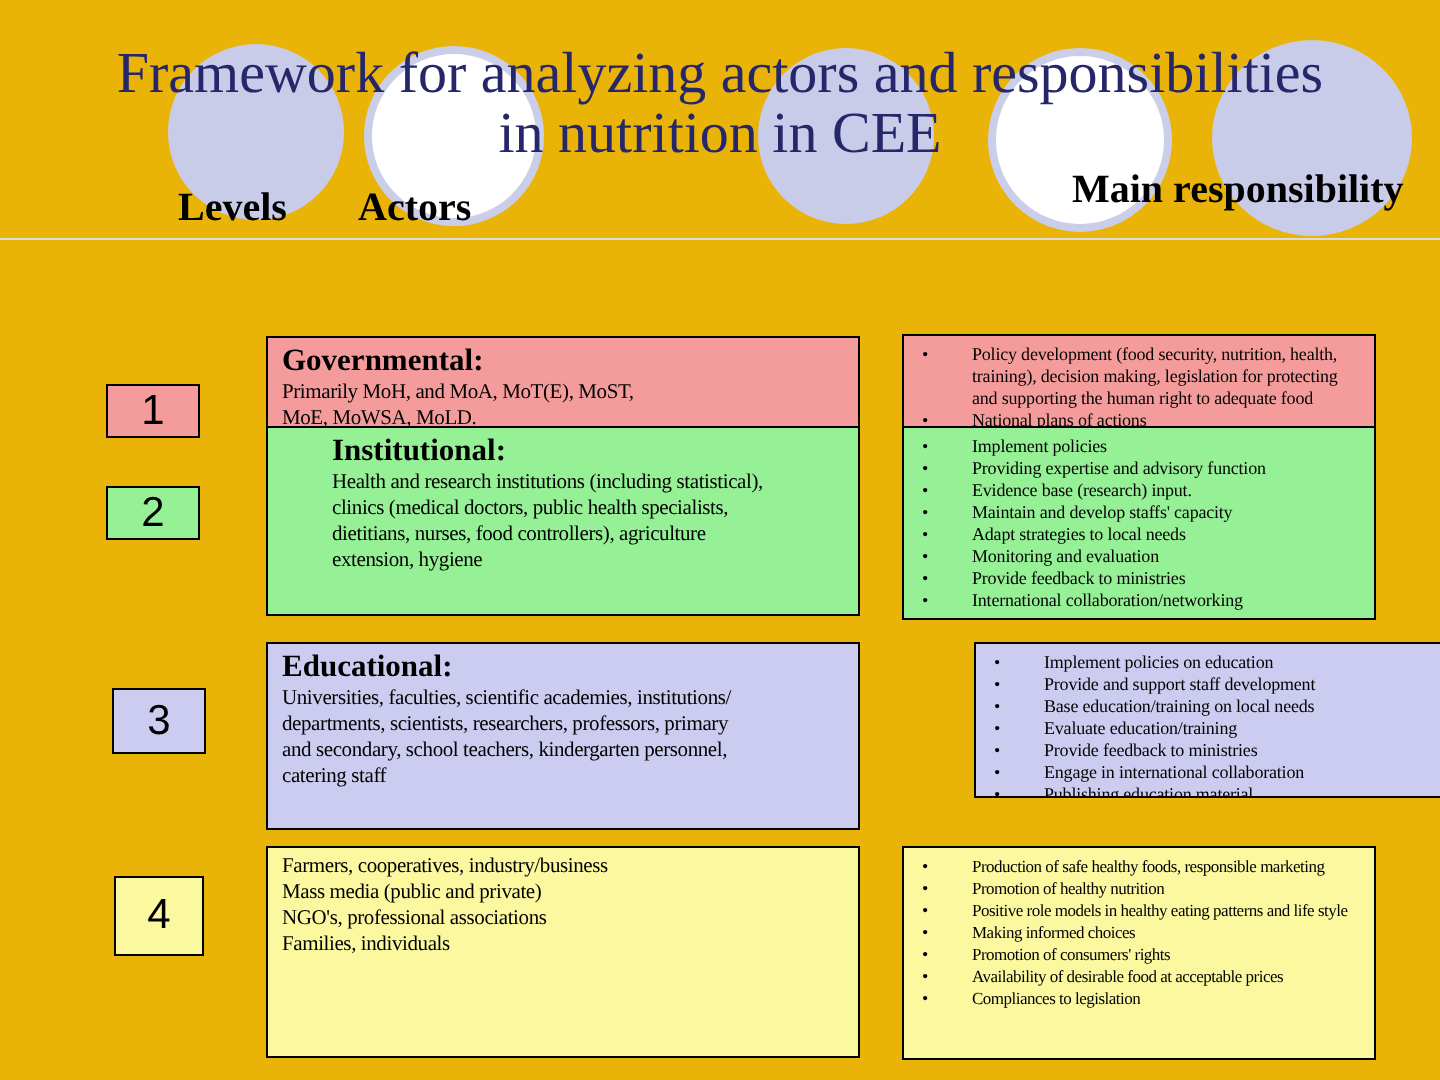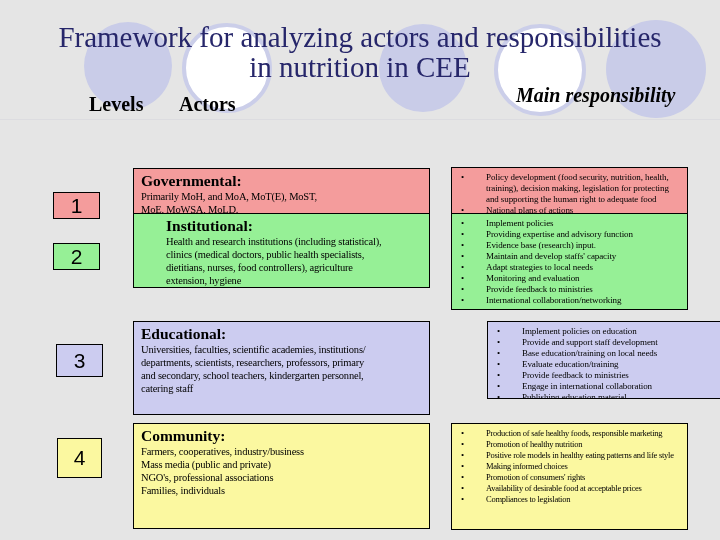--- a/index.html
+++ b/index.html
@@ -1,21 +1,21 @@
 <!DOCTYPE html>
 <html><head>
 <meta charset="utf-8">
 <style>
   html, body { margin: 0; padding: 0; background: #ffffff; }
   * { box-sizing: border-box; }
   .slide {
     position: relative;
     width: 720px;
     height: 540px;
-    background: #e5e5e5;
+    background: #eab308;
     overflow: hidden;
     font-family: "Liberation Serif", serif;
     color: #000000;
   }
   
   .circle { position: absolute; border-radius: 50%; z-index: 1; }
   .circle.filled { background: #c9cce8; }
   .circle.outline { background: #ffffff; border: 4px solid #cbcee9; }
   .c1 { left: 84px;  top: 22px; width: 88px; height: 88px; }
   .c2 { left: 182px; top: 23px; width: 90px; height: 90px; }
@@ -28,41 +28,41 @@
   .title {
     position: absolute; left: 0; top: 22px; width: 720px;
     z-index: 2; text-align: center;
     font-size: 29px; line-height: 30px; font-weight: normal;
     color: #26266a; white-space: pre-line; margin: 0;
   }
 
   .col-header { position: absolute; z-index: 2; font-weight: bold; font-size: 20px; line-height: 22px; margin-left: 40px; }
   .h-levels { left: 49px;  top: 93px; }
   .h-actors { left: 139px; top: 93px; }
-  .h-resp   { left: 476px; top: 84px; font-style: italic; }
+  .h-resp   { left: 496px; top: 84px; }
 
   
   .level-box {
     position: absolute; z-index: 2;
     border: 1px solid #000000;
     display: flex; align-items: center; justify-content: center;
     font-family: "Liberation Sans", sans-serif; font-size: 21px;
   }
   .l1 { left: 53px; top: 146px; width: 47px; height: 27px; }
   .l2 { left: 53px; top: 243px; width: 47px; height: 27px; }
   .l3 { left: 56px; top: 344px; width: 47px; height: 33px; }
   .l4 { left: 57px; top: 438px; width: 45px; height: 40px; }
 
   
   .actor-box {
     position: absolute; left: 133px; width: 297px; z-index: 2;
     border: 1px solid #000000; padding: 3px 4px 3px 7px; overflow: hidden;
   }
   .a1 { top: 122px; height: 83px; }
-  .a2 { top: 213px; height: 75px; padding-left: 32px; }
+  .a2 { top: 213px; height: 95px; padding-left: 32px; }
   .a3 { top: 321px; height: 94px; }
   .a4 { top: 423px; height: 106px; }
   .actor-heading { font-weight: bold; font-size: 15.5px; line-height: 18px; }
   .actor-body { font-size: 10.5px; line-height: 13px; letter-spacing: -0.2px; white-space: pre-line; }
 
   
   .resp-box {
     position: absolute; left: 451px; width: 237px; z-index: 2;
     border: 1px solid #000000; overflow: hidden;
   }
@@ -131,21 +131,20 @@
 extension, hygiene</div>
   </div>
   <div class="actor-box a3 bg-row3">
     <div class="actor-heading">Educational:</div>
     <div class="actor-body">Universities, faculties, scientific academies, institutions/
 departments, scientists, researchers, professors, primary
 and secondary, school teachers, kindergarten personnel,
 catering staff</div>
   </div>
   <div class="actor-box a4 bg-row4">
-    <div class="actor-heading">Community:</div>
     <div class="actor-body">Farmers, cooperatives, industry/business
 Mass media (public and private)
 NGO's, professional associations
 Families, individuals</div>
   </div>
 
   <div class="resp-box r1 bg-row1">
     <ul>
         <li>Policy development (food security, nutrition, health, training), decision making, legislation for protecting and supporting the human right to adequate food</li>
         <li>National plans of actions</li>

